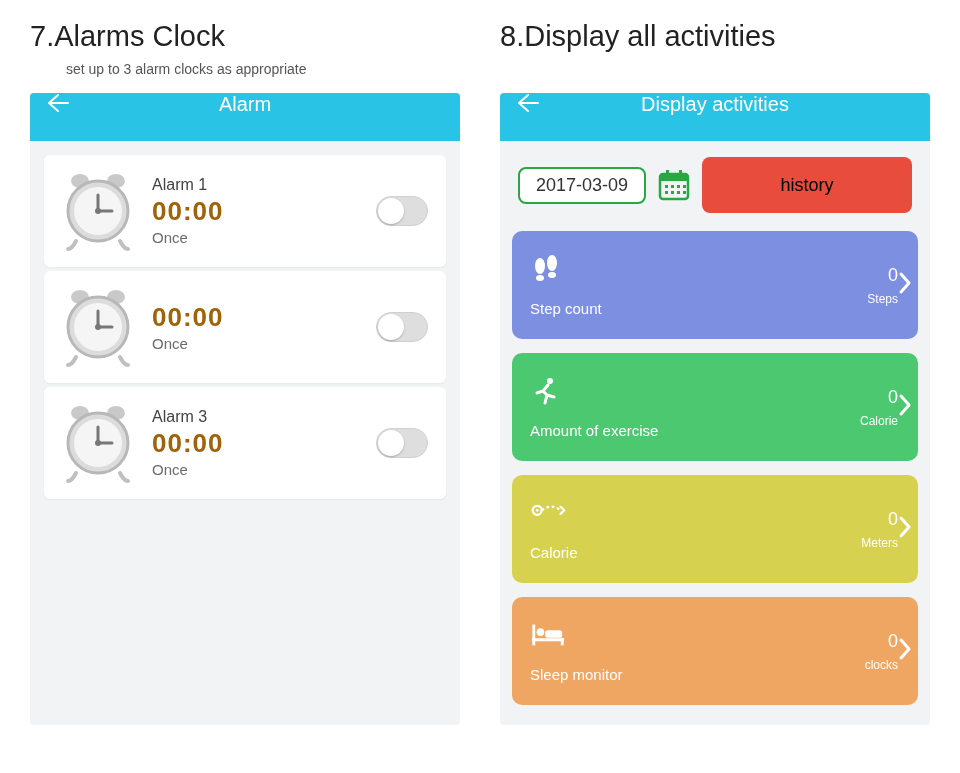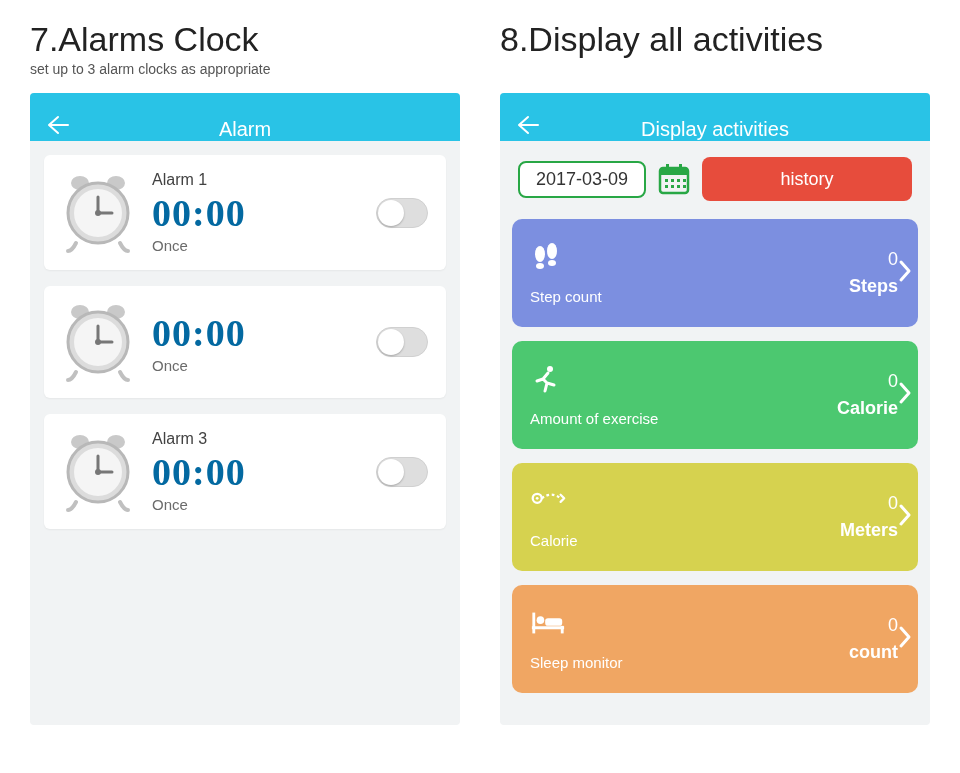--- a/index.html
+++ b/index.html
@@ -14,46 +14,47 @@
     display: flex;
     gap: 40px;
     padding: 20px 30px;
   }
   .col {
     flex: 1;
     display: flex;
     flex-direction: column;
   }
   .section-title {
-    font-size: 34px;
+    font-size: 29px;
     font-weight: 400;
     color: #222;
-    margin-bottom: 2px;
+    margin-bottom: 8px;
   }
   .section-sub {
     font-size: 14px;
     color: #555;
     margin-bottom: 14px;
     min-height: 18px;
+    margin-left: 36px;
   }
 
   
   .phone {
     background: #f1f3f4;
     border-radius: 4px;
     overflow: hidden;
     height: 632px;
     display: flex;
     flex-direction: column;
   }
   .appbar {
     background: #29c3e6;
     height: 48px;
     display: flex;
-    align-items: flex-end;
+    align-items: flex-start;
     position: relative;
     padding: 0 16px;
   }
   .appbar-title {
     position: absolute;
     left: 0; right: 0;
     text-align: center;
     color: #fff;
     font-size: 20px;
     font-weight: 400;
@@ -63,21 +64,21 @@
     z-index: 1;
     color: #fff;
     font-size: 22px;
   }
 
   
   .alarm-list {
     padding: 14px;
     display: flex;
     flex-direction: column;
-    gap: 16px;
+    gap: 4px;
   }
   .alarm-card {
     background: #fff;
     border-radius: 6px;
     padding: 16px 18px;
     display: flex;
     align-items: center;
     gap: 18px;
     box-shadow: 0 1px 2px rgba(0,0,0,0.05);
   }
@@ -88,25 +89,24 @@
     align-items: center;
     justify-content: center;
   }
   .alarm-text { flex: 1; }
   .alarm-name {
     font-size: 16px;
     color: #424242;
     margin-bottom: 2px;
   }
   .alarm-time {
-    font-size: 38px;
+    font-size: 26px;
     font-weight: 600;
-    color: #0369a1;
+    color: #a16207;
     letter-spacing: 1px;
-    font-family: Liberation Serif, serif;
   }
   .alarm-repeat {
     font-size: 15px;
     color: #6b6b6b;
     margin-top: 2px;
   }
   .toggle {
     width: 52px;
     height: 30px;
     background: #dedede;
@@ -147,23 +147,23 @@
   .cal-icon {
     width: 36px;
     height: 36px;
     display: flex;
     align-items: center;
     justify-content: center;
   }
   .history-btn {
     flex: 1;
     background: #e74c3c;
-    color: #ffffff;
+    color: #000000;
     border-radius: 8px;
-    height: 44px;
+    height: 56px;
     display: flex;
     align-items: center;
     justify-content: center;
     font-size: 18px;
   }
   .act-card {
     border-radius: 10px;
     color: #fff;
     padding: 14px 12px 14px 18px;
     display: flex;
@@ -186,21 +186,21 @@
   .act-label { font-size: 15px; }
   .act-right {
     text-align: right;
     display: flex;
     flex-direction: column;
     align-items: flex-end;
     gap: 6px;
     padding-right: 8px;
   }
   .act-value { font-size: 18px; }
-  .act-unit { font-size: 18px; font-weight: bold; }
+  .act-unit { font-size: 12px; }
   .chevron {
     position: absolute;
     right: 6px;
     top: 50%;
     transform: translateY(-50%);
     color: rgba(255,255,255,0.9);
   }
   .c-steps { background: #7c8fe0; }
   .c-ex    { background: #4cc870; }
   .c-dist  { background: #d6d24f; }
@@ -409,21 +409,21 @@
                     <circle cx="11" cy="10" r="4" fill="#fff"></circle>
                     <rect x="16" y="8" width="18" height="8" rx="3" fill="#fff"></rect>
                     <line x1="2" y1="18" x2="36" y2="18" stroke="#fff" stroke-width="3"></line>
                     <line x1="34" y1="16" x2="34" y2="24" stroke="#fff" stroke-width="3"></line>
                   </svg>
                 </div>
       <div class="act-label">Sleep monitor</div>
     </div>
     <div class="act-right">
       <div class="act-value">0</div>
-      <div class="act-unit">count</div>
+      <div class="act-unit">clocks</div>
     </div>
     <span class="chevron">
       <svg width="14" height="24" viewBox="0 0 14 24">
                   <path d="M3 3 L11 12 L3 21" stroke="#fff" stroke-width="3" fill="none" stroke-linecap="round" stroke-linejoin="round"></path>
                 </svg>
     </span>
   </div>
           </div>
       </div>
     </div>

